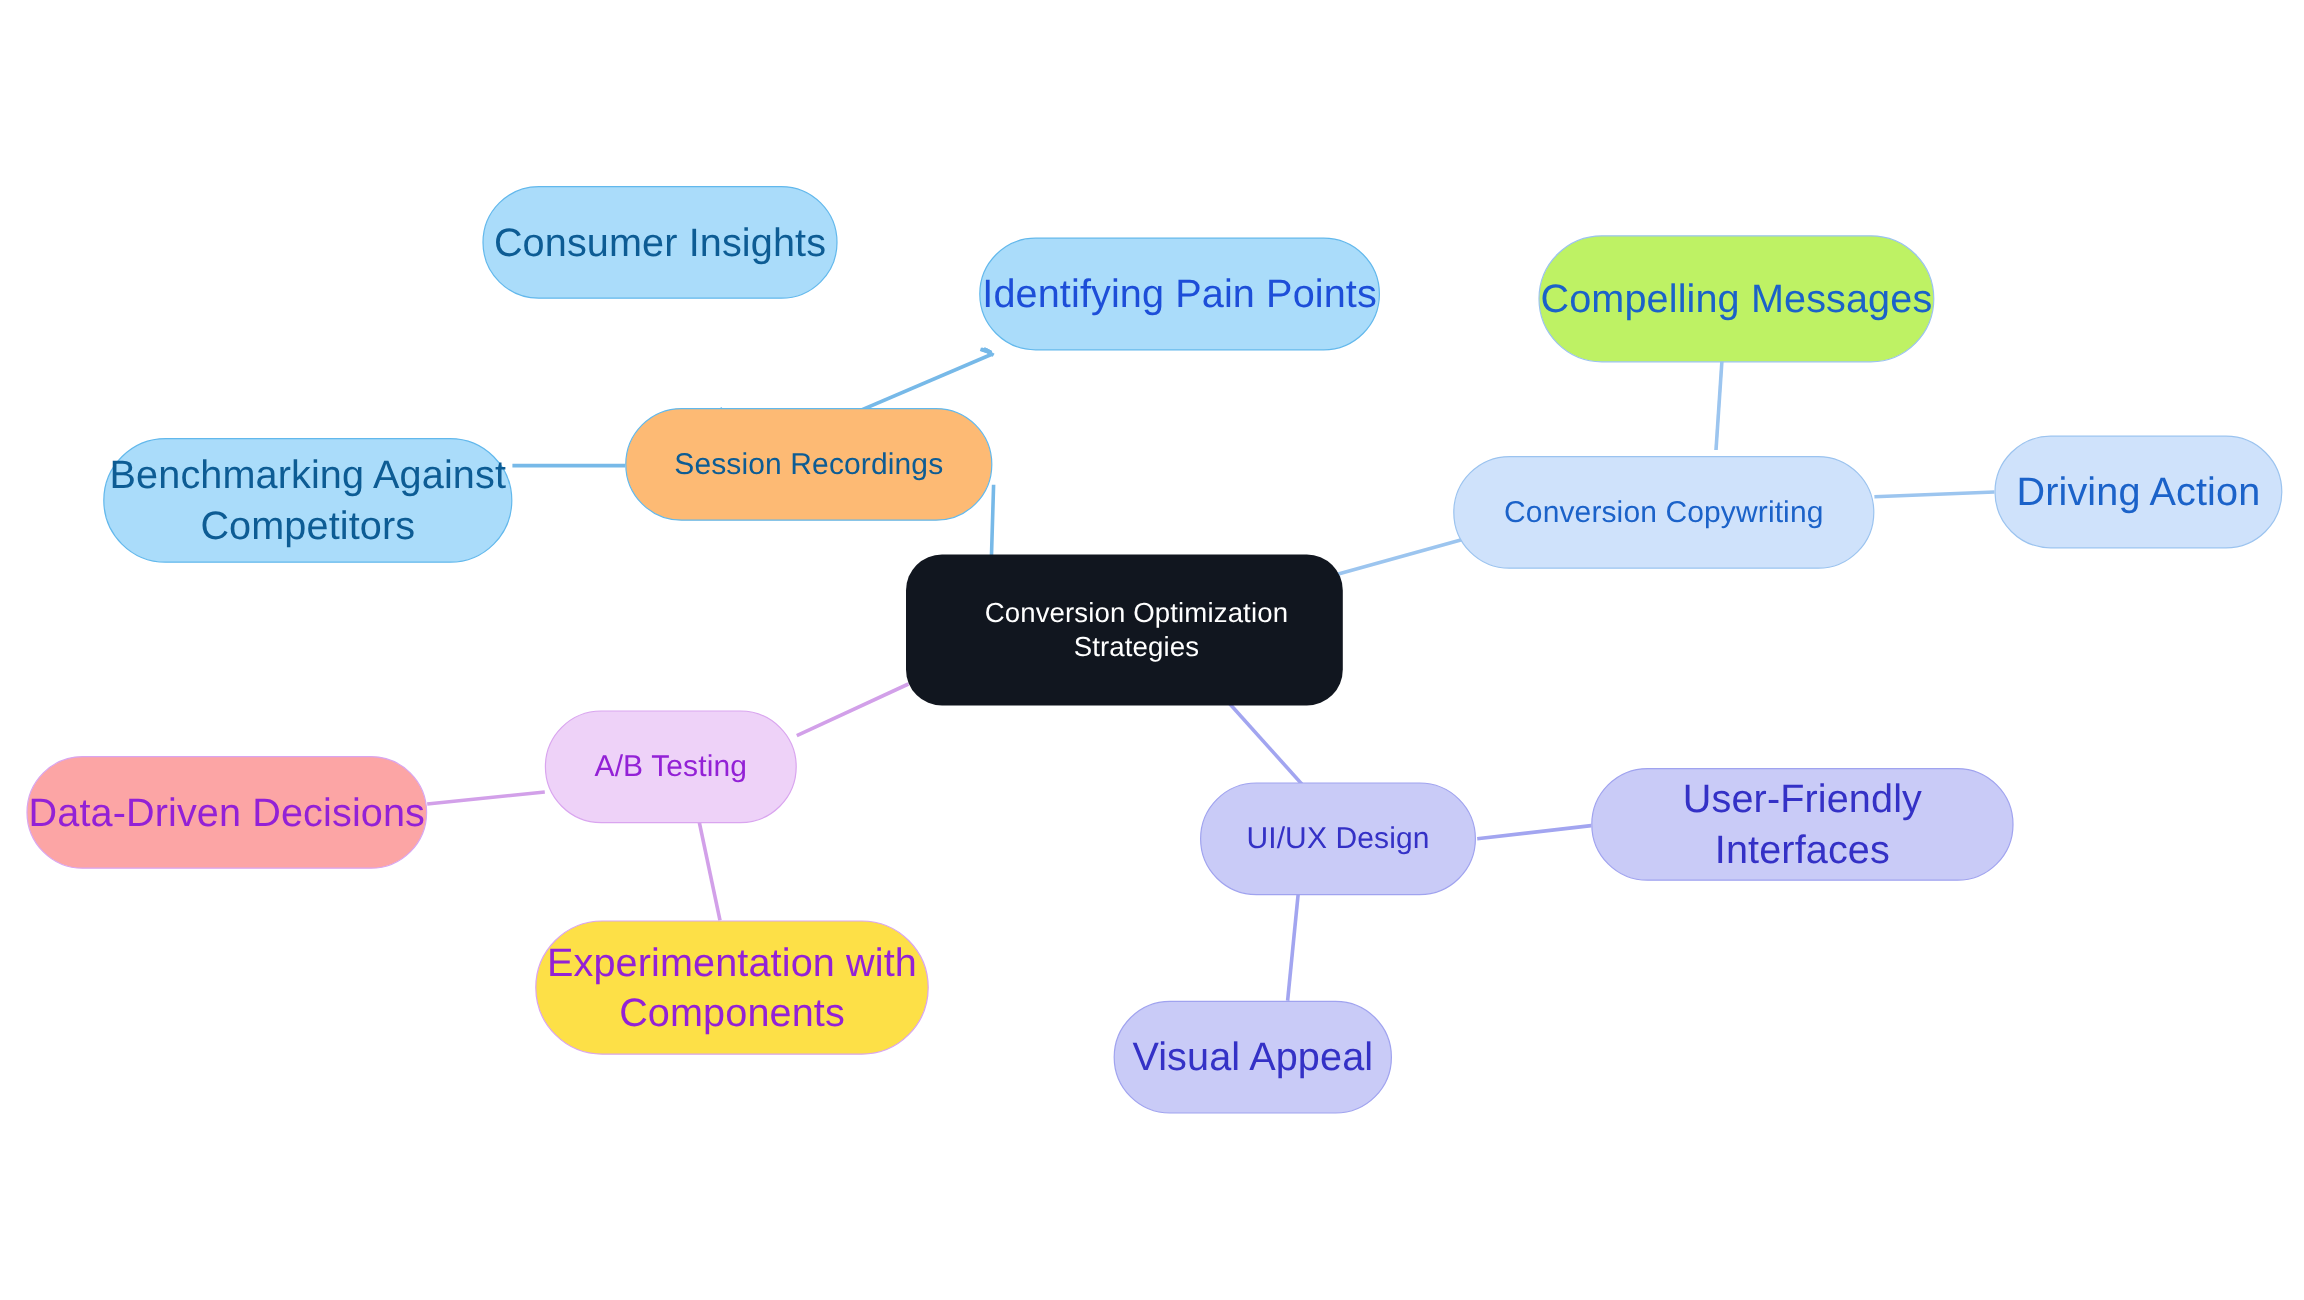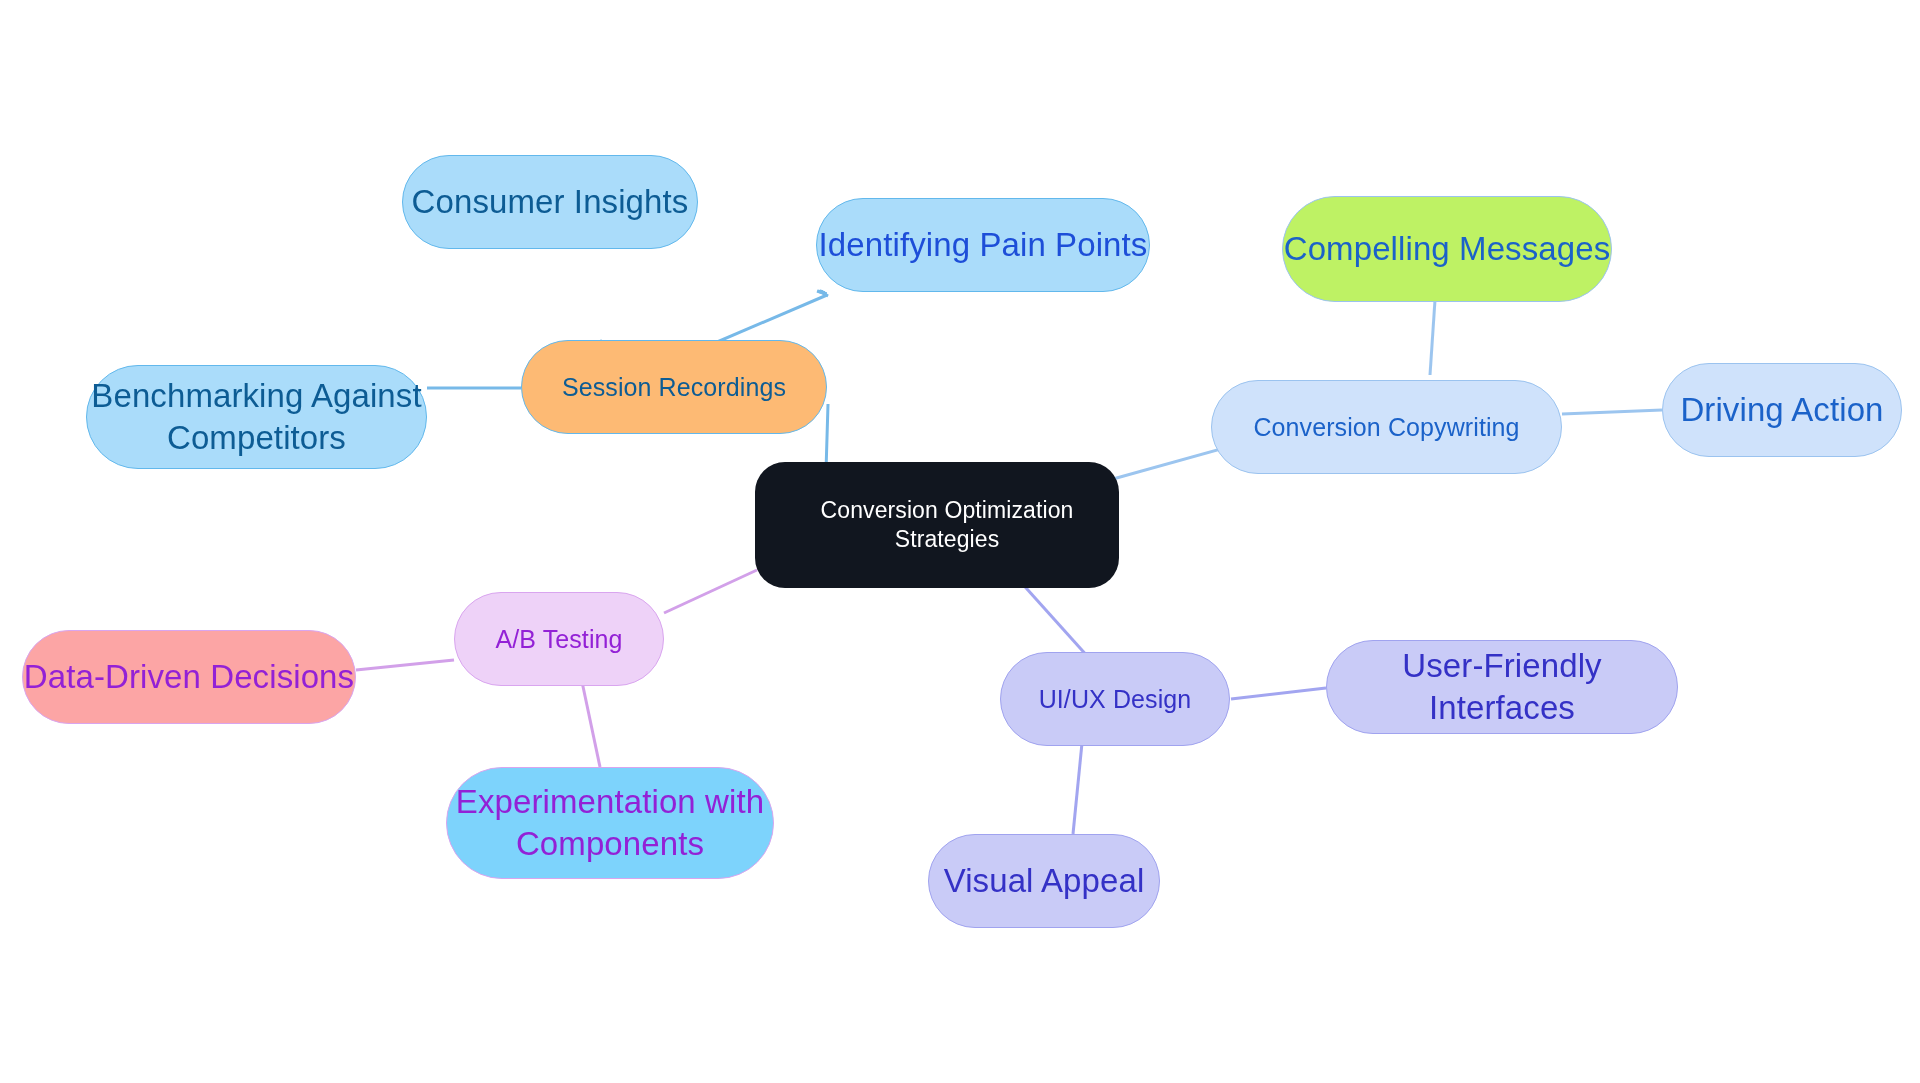--- a/index.html
+++ b/index.html
@@ -118,16 +118,16 @@
   <div class="node node-branch" style="left:1000px; top:652px; width:230px; height:94px; background:#c9cbf7; border-color:#a0a3ef; color:#3431c6;">UI/UX Design</div>
 
   <div class="node node-leaf" style="left:1326px; top:640px; width:352px; height:94px; background:#c9cbf7; border-color:#a0a3ef; color:#3431c6;">User-Friendly Interfaces</div>
 
   <div class="node node-leaf" style="left:928px; top:834px; width:232px; height:94px; background:#c9cbf7; border-color:#a0a3ef; color:#3431c6;">Visual Appeal</div>
 
   <div class="node node-branch" style="left:454px; top:592px; width:210px; height:94px; background:#eed2f8; border-color:#d9a5ef; color:#9321d6;">A/B Testing</div>
 
   <div class="node node-leaf" style="left:22px; top:630px; width:334px; height:94px; background:#fca5a5; border-color:#d9a5ef; color:#9321d6;">Data-Driven Decisions</div>
 
-  <div class="node node-leaf" style="left:446px; top:767px; width:328px; height:112px; background:#7dd3fc; border-color:#d9a5ef; color:#9321d6;">Experimentation with
+  <div class="node node-leaf" style="left:446px; top:767px; width:328px; height:112px; background:#fde047; border-color:#d9a5ef; color:#9321d6;">Experimentation with
 Components</div>
 
 </div>
 
 </body></html>

